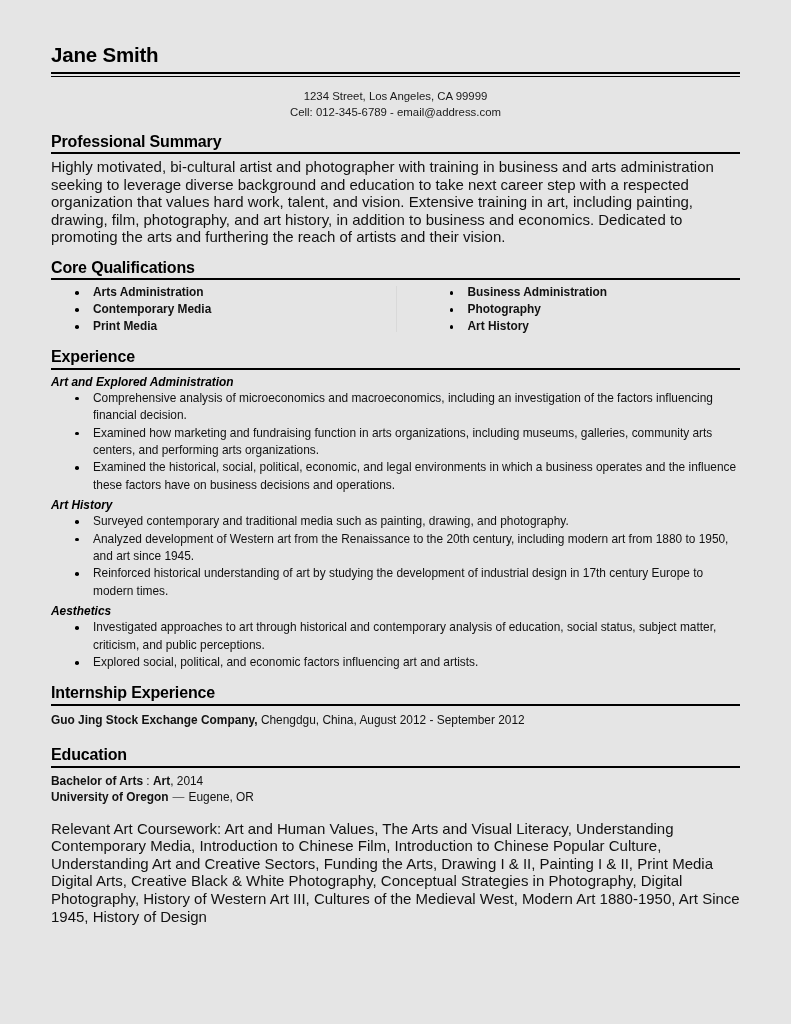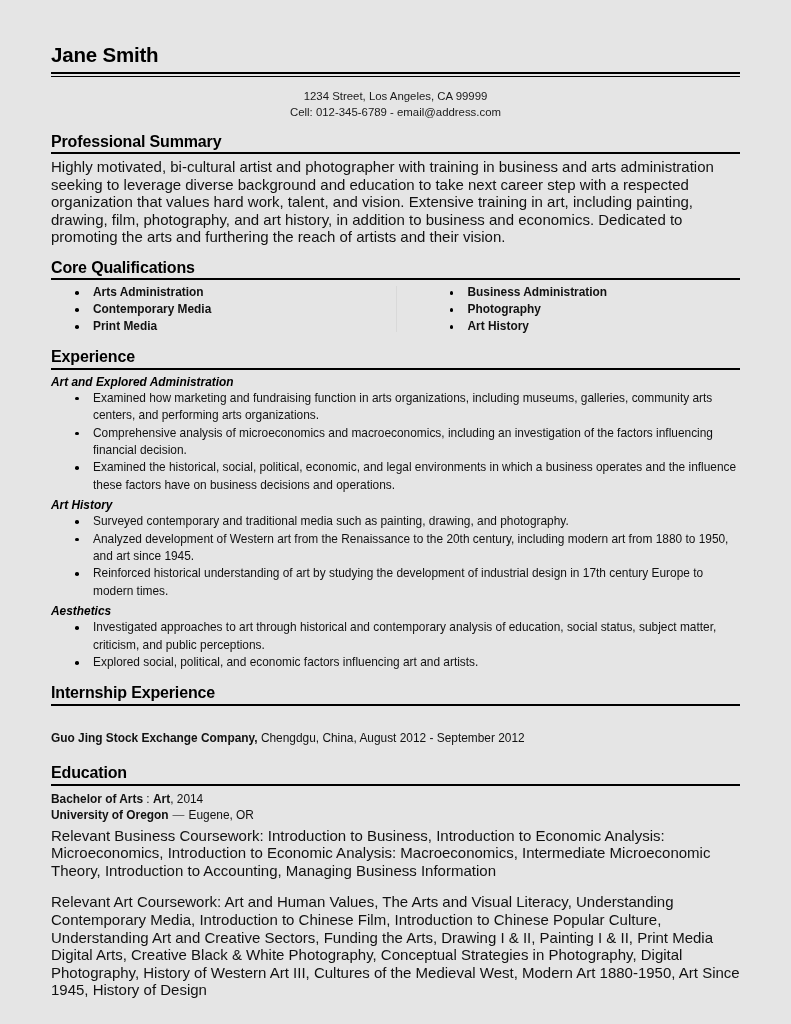--- a/index.html
+++ b/index.html
@@ -173,22 +173,22 @@
     </div>
   </div>
 
   <div class="section">
     <div class="section-title">Experience</div>
     <div class="section-rule"></div>
 
     <div>
       <div class="sub-title">Art and Explored Administration</div>
       <ul class="bullets">
+        <li>Comprehensive analysis of microeconomics and macroeconomics, including an investigation of the factors influencing financial decision.</li>
         <li>Examined how marketing and fundraising function in arts organizations, including museums, galleries, community arts centers, and performing arts organizations.</li>
-        <li>Comprehensive analysis of microeconomics and macroeconomics, including an investigation of the factors influencing financial decision.</li>
         <li>Examined the historical, social, political, economic, and legal environments in which a business operates and the influence these factors have on business decisions and operations.</li>
       </ul>
     </div>
 
     <div>
       <div class="sub-title">Art History</div>
       <ul class="bullets">
         <li>Surveyed contemporary and traditional media such as painting, drawing, and photography.</li>
         <li>Analyzed development of Western art from the Renaissance to the 20th century, including modern art from 1880 to 1950, and art since 1945.</li>
         <li>Reinforced historical understanding of art by studying the development of industrial design in 17th century Europe to modern times.</li>
@@ -200,37 +200,36 @@
       <ul class="bullets">
         <li>Investigated approaches to art through historical and contemporary analysis of education, social status, subject matter, criticism, and public perceptions.</li>
         <li>Explored social, political, and economic factors influencing art and artists.</li>
       </ul>
     </div>
   </div>
 
   <div class="section">
     <div class="section-title">Internship Experience</div>
     <div class="section-rule"></div>
-    <div class="edu-line" style="margin-top:24px;">
+    <div class="edu-line" style="margin-top:6px;">
       <b>Guo Jing Stock Exchange Company,</b><span> Chengdgu, China, August 2012 - September 2012</span>
     </div>
   </div>
 
   <div class="section" style="margin-top:18px;">
     <div class="section-title">Education</div>
     <div class="section-rule"></div>
 
     <div class="edu-line" style="margin-top:5px;">
       <b>Bachelor of Arts</b><span> : </span><b>Art</b><span>, 2014</span>
     </div>
 
     <div class="edu-line">
       <b>University of Oregon</b><span class="dash">—</span><span>Eugene, OR</span>
     </div>
 
-    <p class="body-text" style="margin-top:3px;">Relevant Business Coursework: Introduction to Business, Introduction to Economic Analysis: Microeconomics, Introduction to Economic Analysis: Macroeconomics, Intermediate Microeconomic Theory, Introduction to Accounting, Managing Business Information</p>
 
     <div class="para-gap"></div>
 
     <p class="body-text">Relevant Art Coursework: Art and Human Values, The Arts and Visual Literacy, Understanding Contemporary Media, Introduction to Chinese Film, Introduction to Chinese Popular Culture, Understanding Art and Creative Sectors, Funding the Arts, Drawing I &amp; II, Painting I &amp; II, Print Media Digital Arts, Creative Black &amp; White Photography, Conceptual Strategies in Photography, Digital Photography, History of Western Art III, Cultures of the Medieval West, Modern Art 1880-1950, Art Since 1945, History of Design</p>
   </div>
 
 </div>
 
 </body></html>

